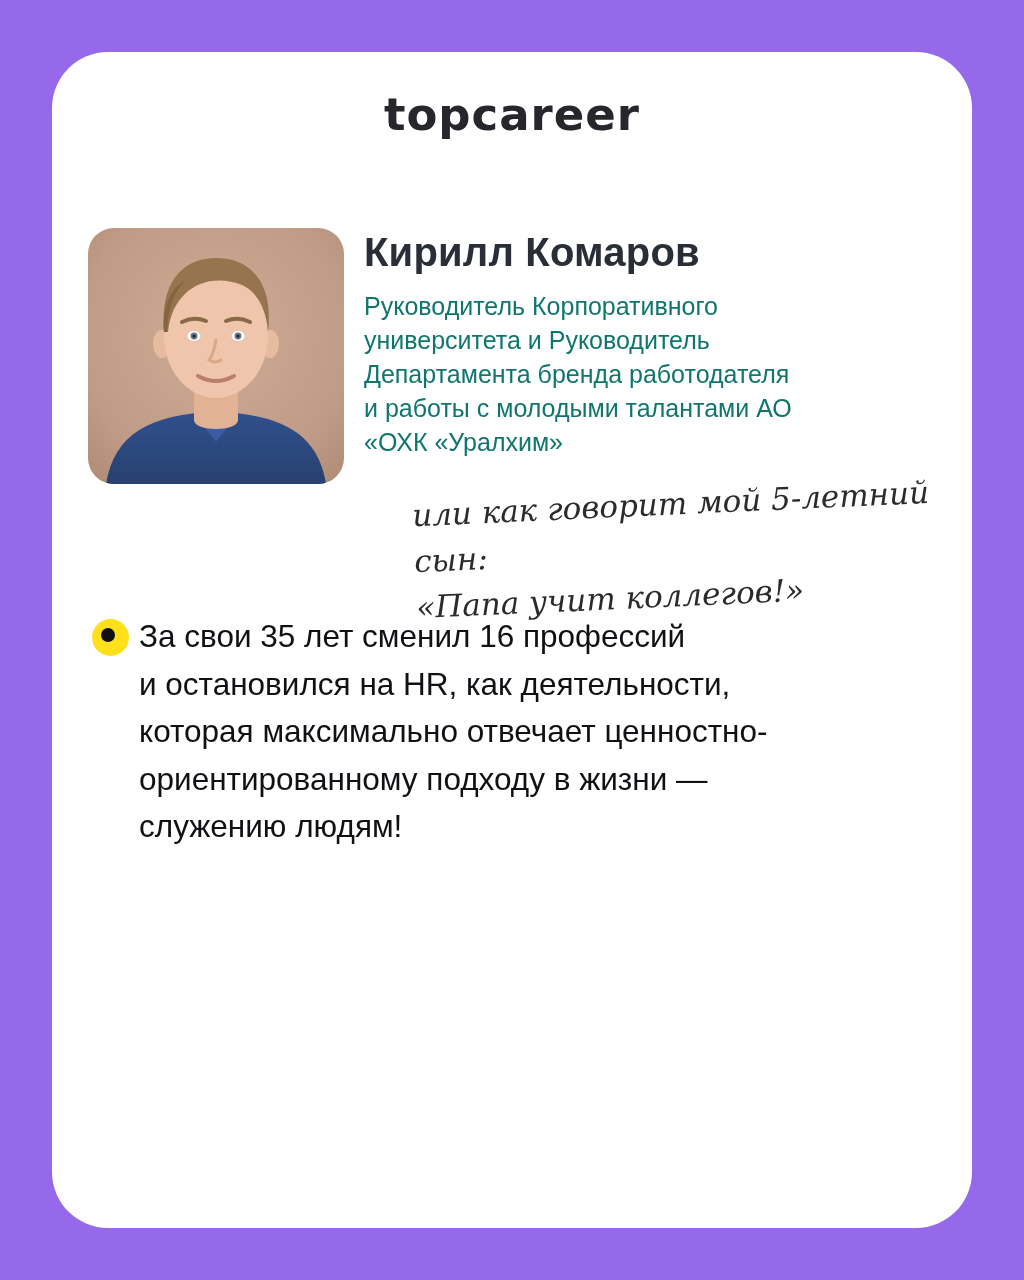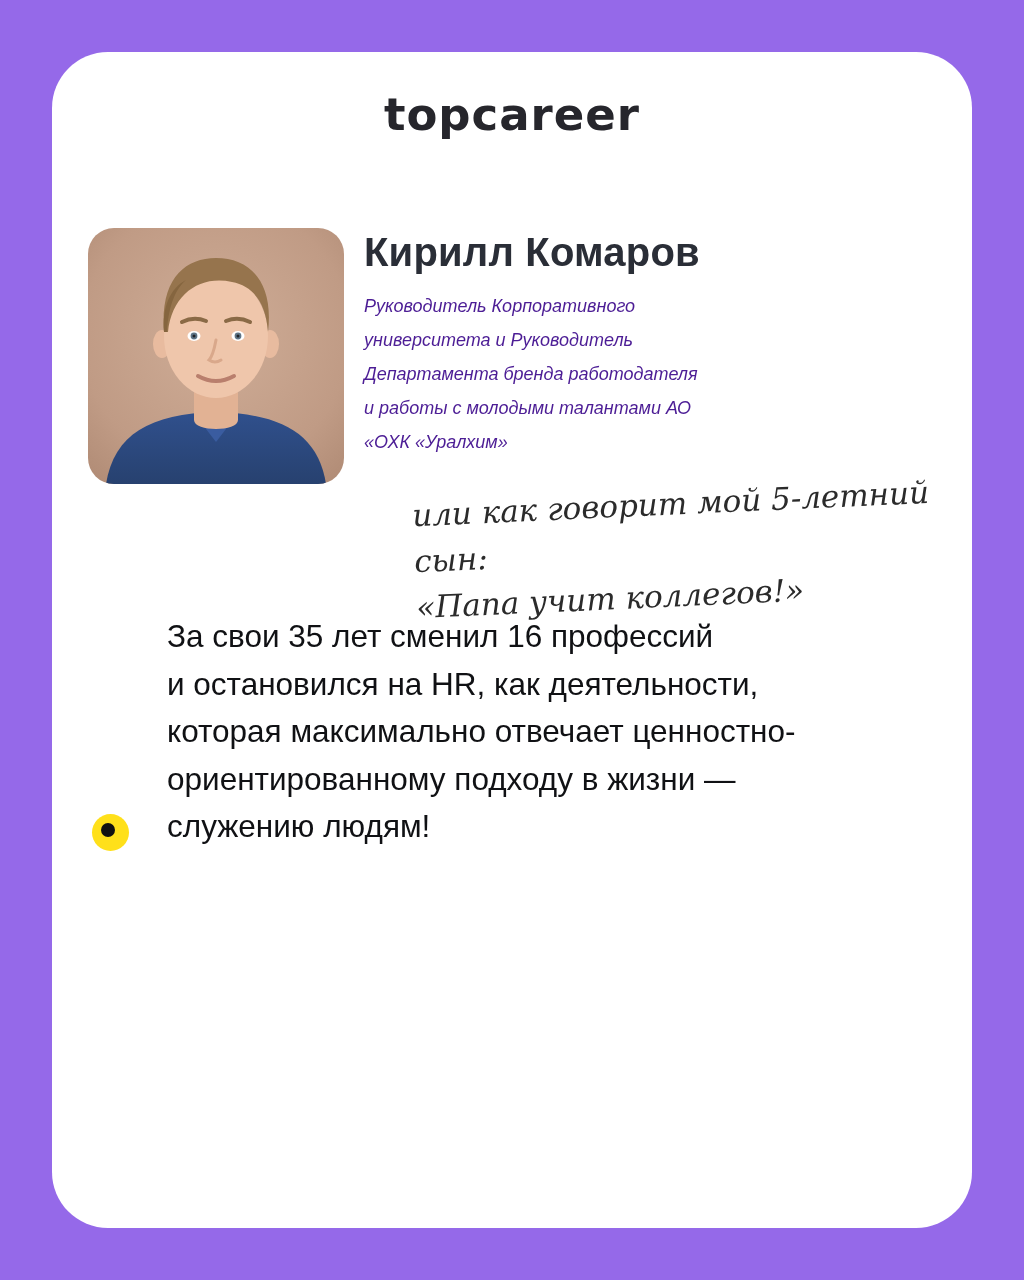--- a/index.html
+++ b/index.html
@@ -53,25 +53,24 @@
   }
   .name {
     margin: 0;
     font-size: 40px;
     font-weight: 700;
     color: #2A2E37;
     letter-spacing: 0.2px;
   }
   .title {
     margin: 14px 0 0 0;
-    font-size: 18px;
+    font-size: 25px;
     line-height: 34px;
-    color: #4c1d95;
+    color: #0f766e;
     white-space: pre-line;
-    font-style: italic;
   }
   .handwritten {
     position: absolute;
     left: 362px;
     top: 428px;
     width: 540px;
     transform: rotate(-2.6deg);
     font-family: "DejaVu Serif", serif;
     font-style: italic;
     font-size: 31px;
@@ -80,23 +79,22 @@
     white-space: pre-line;
   }
   .bullets {
     position: absolute;
     left: 40px;
     top: 561px;
     width: 850px;
   }
   .bullet {
     display: flex;
-    align-items: flex-end;
+    align-items: flex-start;
     margin-bottom: 17px;
-    gap: 28px;
   }
   .bullet-icon {
     flex: 0 0 auto;
     width: 37px;
     height: 37px;
     margin: 6px 10px 0 0;
     border-radius: 50%;
     background: #FFE01A;
     position: relative;
   }

